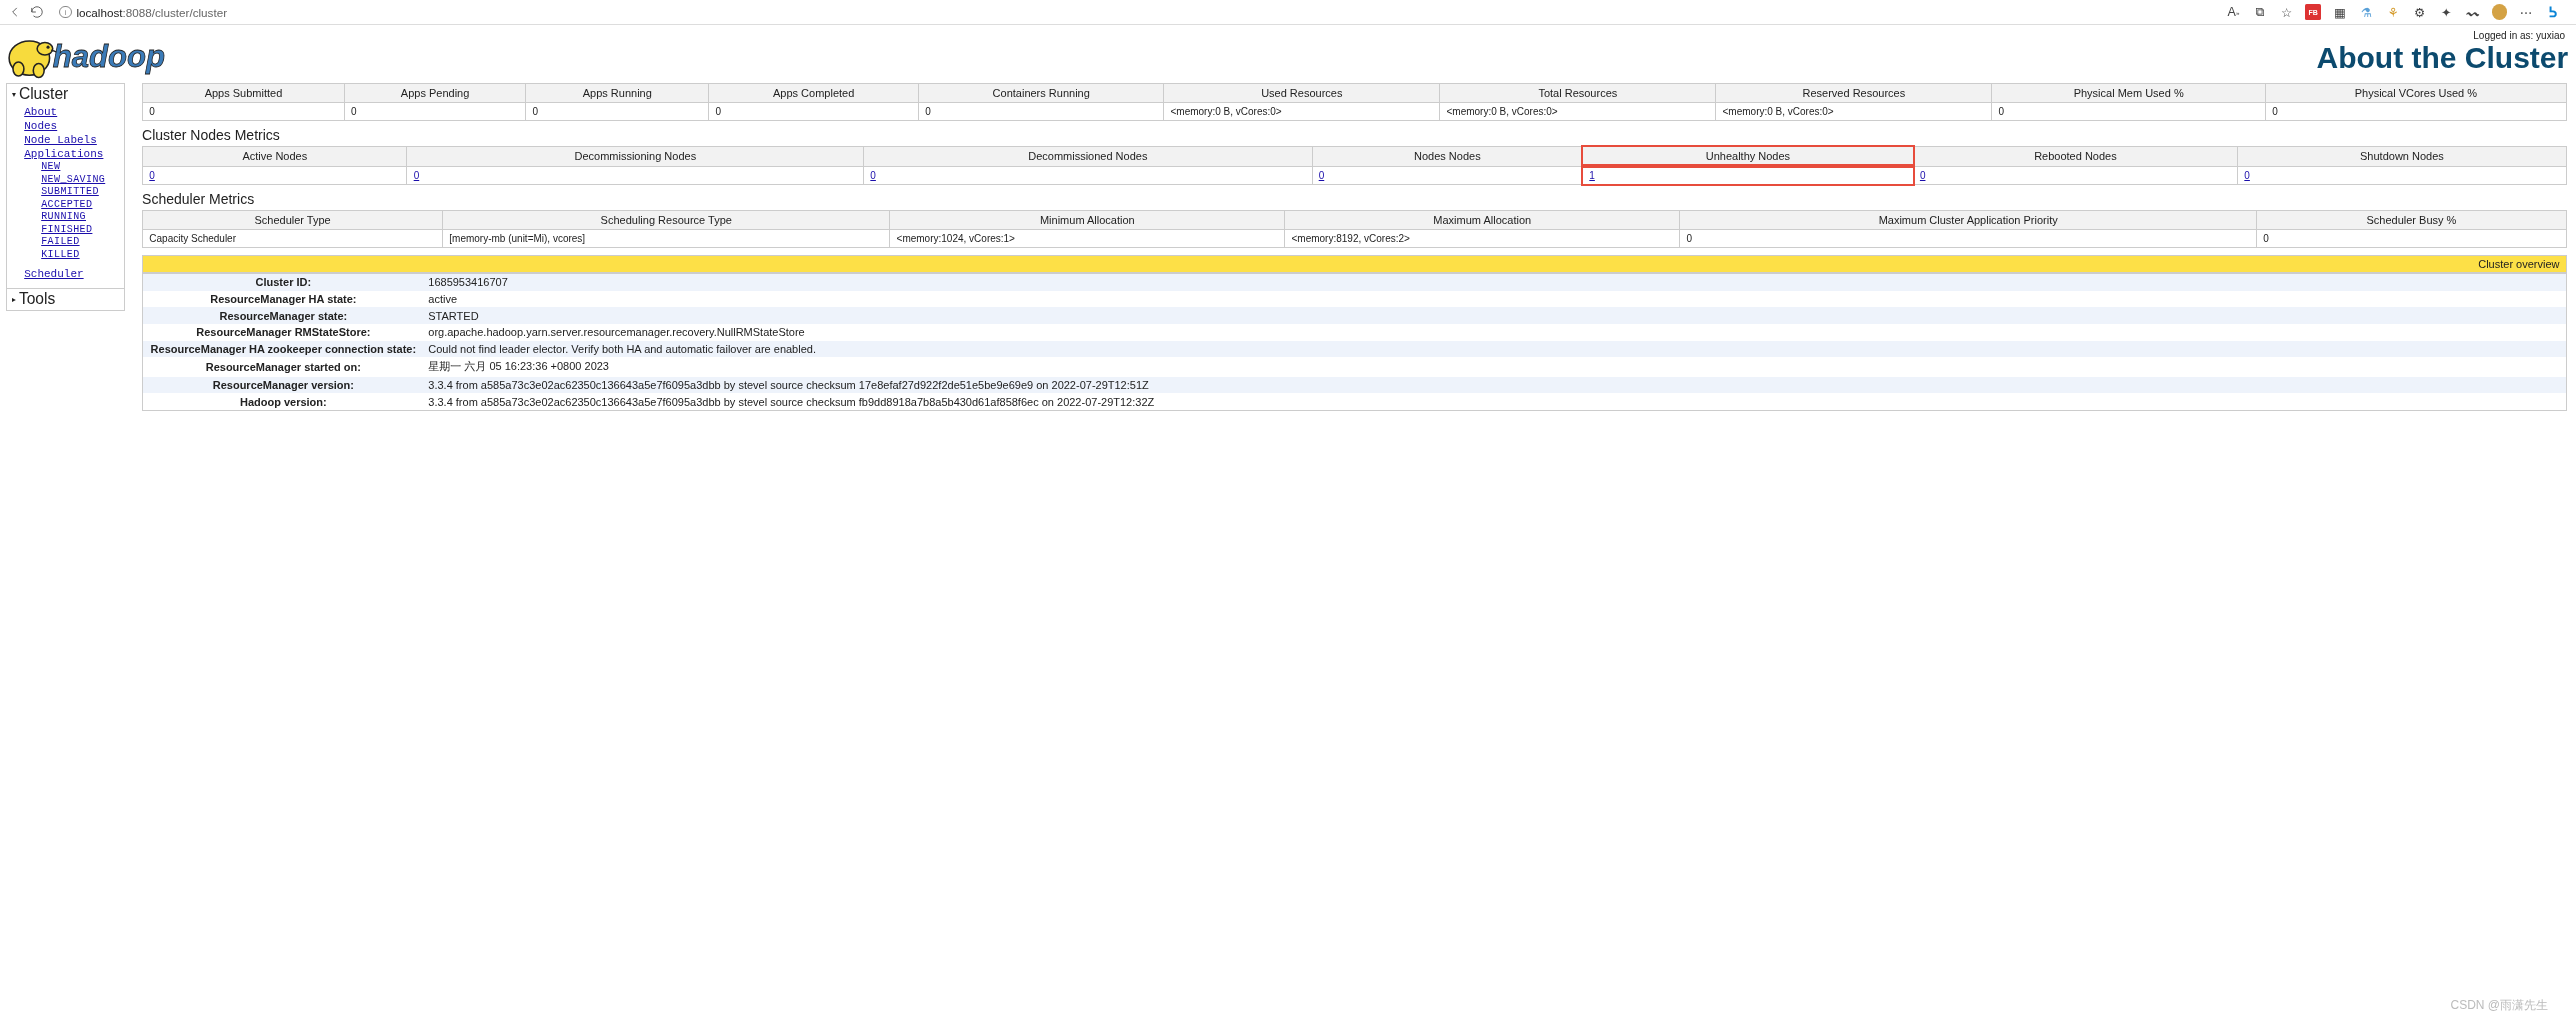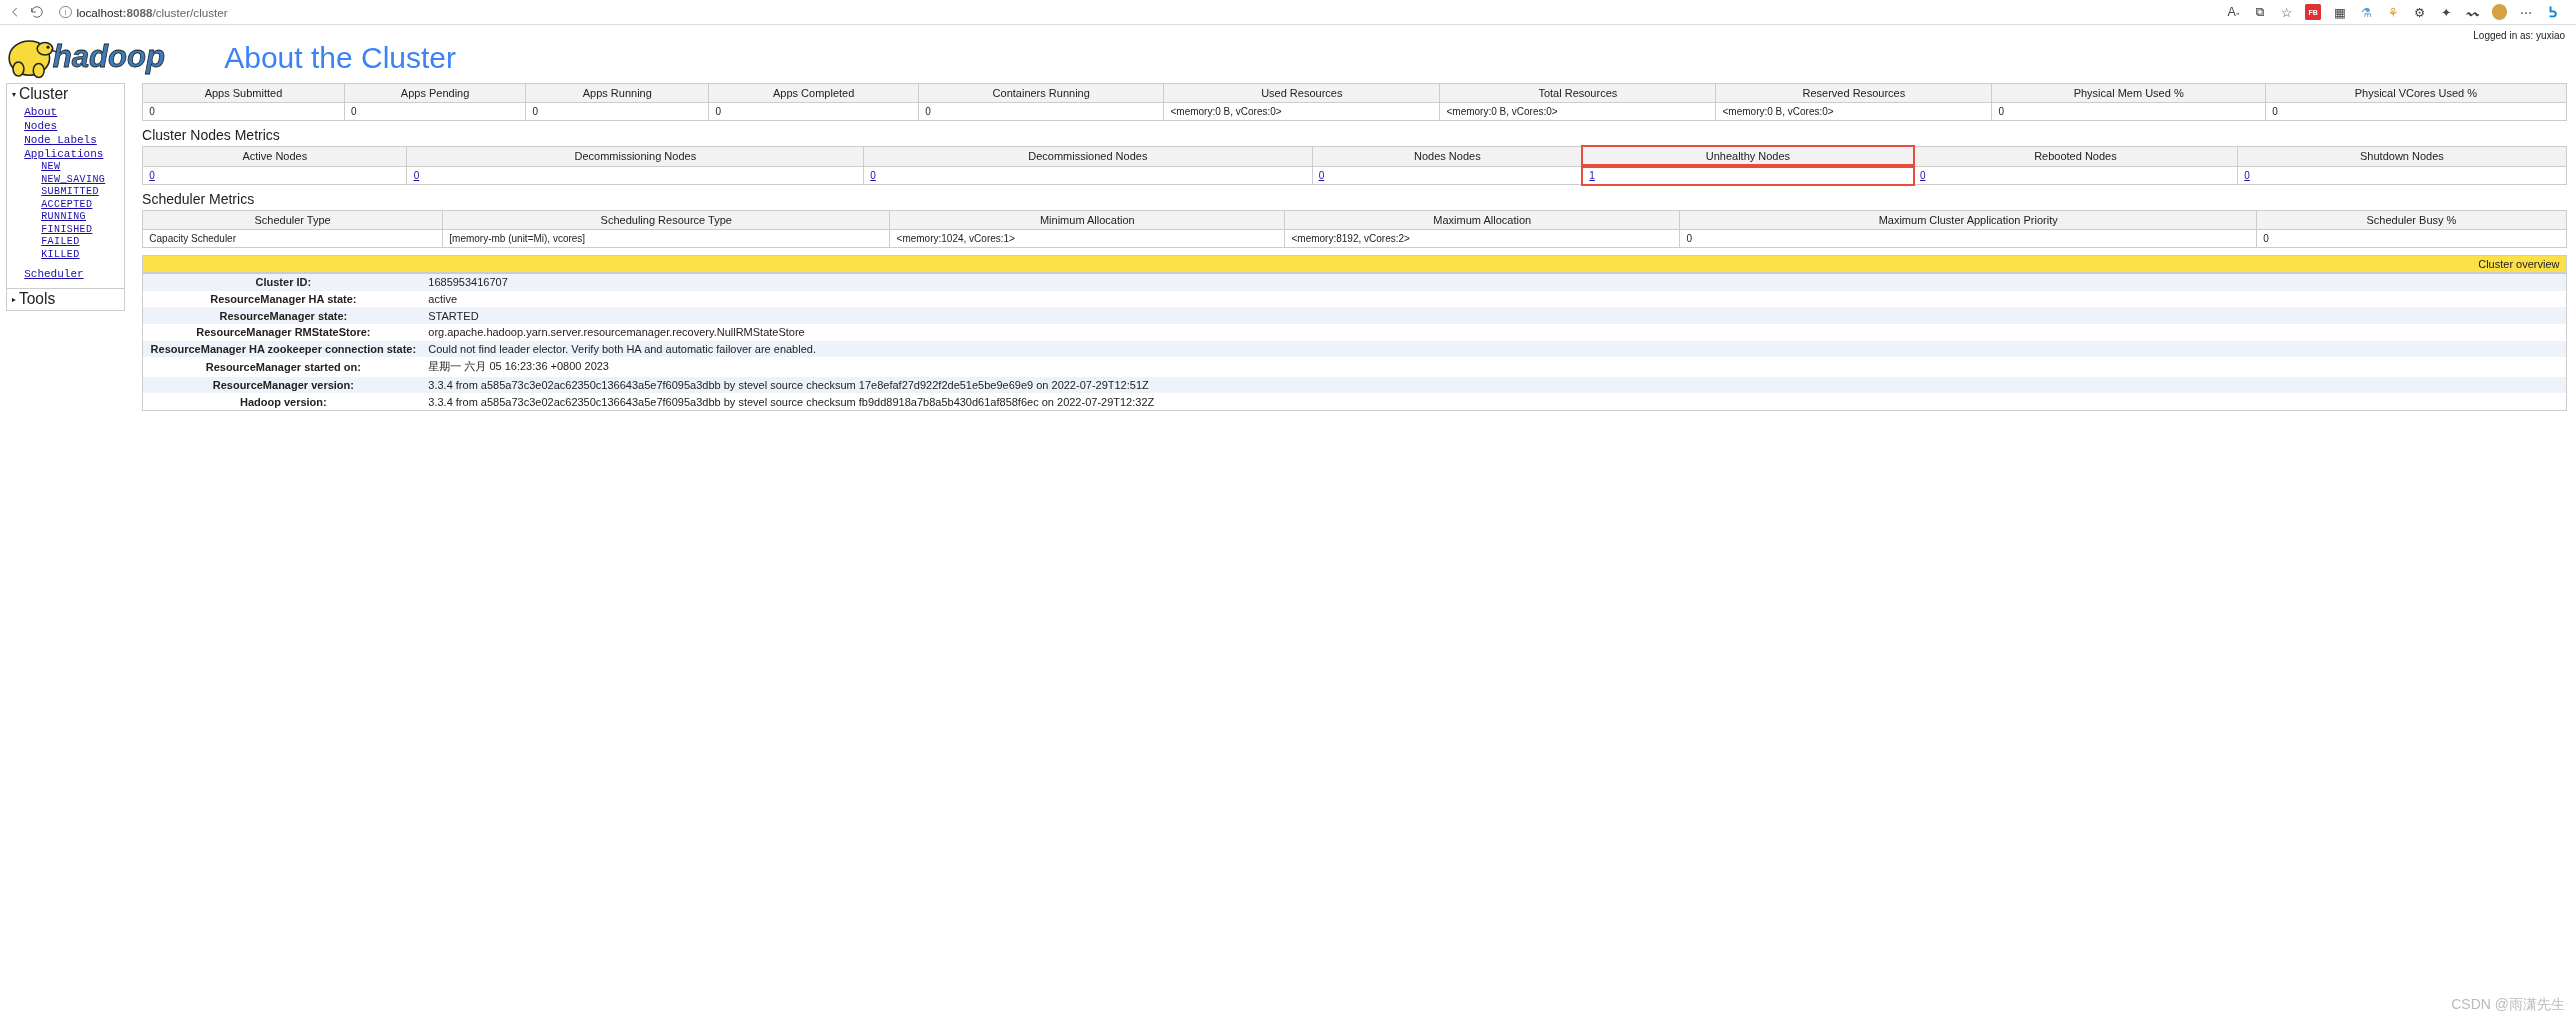--- a/index.html
+++ b/index.html
@@ -5,36 +5,36 @@
     * { box-sizing: border-box; margin: 0; padding: 0; }
     body { font-family: Arial, Helvetica, sans-serif; font-size: 11px; color: #222; background: #fff; }
 
     
     .browser-bar {
       display: flex; align-items: center; padding: 3.1px 7.8px; border-bottom: 0.8px solid #ddd;
       height: 25px; gap: 7.8px;
     }
     .nav-icon { width: 14px; height: 14px; display: flex; align-items: center; justify-content: center; color: #555; cursor: pointer; }
     .url-bar { flex: 1; display: flex; align-items: center; gap: 4.7px; padding-left: 7.8px; font-size: 11.7px; }
-    .url-host-port { color: #666; font-weight: bold; }
+    .url-host-port { color: #666; }
     .url-path { color: #666; }
     .url-localhost { color: #222; }
     .info-circle { width: 12.5px; height: 12.5px; border: 0.8px solid #888; border-radius: 50%; display: flex; align-items: center; justify-content: center; font-size: 7.8px; color: #888; }
     .toolbar-icons { display: flex; align-items: center; gap: 11px; padding-right: 7.8px; }
     .tool-icon { width: 15.6px; height: 15.6px; display: flex; align-items: center; justify-content: center; font-size: 12.5px; color: #444; }
     .tool-icon.fb { background: #d33; color: #fff; font-size: 7px; font-weight: bold; border-radius: 1.6px; }
     .tool-icon.cookie { width: 15.6px; height: 15.6px; background: #d4a244; border-radius: 50%; position: relative; }
     .tool-icon.bing { color: #0a84d6; font-size: 14px; font-weight: bold; }
 
     
     .page { display: flex; flex-direction: column; }
     .top-bar { display: flex; align-items: flex-start; padding: 4.7px 7.8px 0 6.2px; position: relative; }
     .logo-wrap { width: 218px; }
     .logo { width: 204px; height: 53px; position: relative; }
-    .page-title { flex: 1; text-align: left; font-size: 30px; font-weight: normal; color: #3b82f6; padding-top: 11px; }
+    .page-title { flex: 1; text-align: right; font-size: 30px; font-weight: bold; color: #0c4a6e; padding-top: 11px; }
     .login-info { position: absolute; top: 4.7px; right: 11px; font-size: 10px; }
 
     .content { display: flex; padding: 0 3.1px; }
 
     
     .sidebar { width: 125px; padding: 0 3.1px; margin-right: 14px; }
     .side-section { border: 0.8px solid #ccc; border-bottom: none; }
     .side-section:last-child { border-bottom: 0.8px solid #ccc; }
     .side-header { padding: 1.6px 4.7px; font-size: 15.6px; cursor: pointer; display: flex; align-items: center; gap: 3.1px; }
     .side-header .arrow { font-size: 7.8px; }
@@ -56,21 +56,21 @@
 
     .highlight-box { outline: 2.3px solid #e74c3c; outline-offset: -0.8px; }
 
     
     .overview-header { background: #fde047; text-align: right; padding: 2.3px 6.2px; border: 0.8px solid #ccc; font-size: 11px; }
     table.overview { border: 0.8px solid #ccc; }
     table.overview td { padding: 2.3px 4.7px; font-size: 11px; }
     table.overview td.k { text-align: center; font-weight: bold; width: 281px; }
     table.overview tr:nth-child(odd) { background: #eef3fb; }
 
-    .watermark { position: fixed; bottom: 6.2px; right: 11px; font-size: 14px; color: #bbb; }
+    .watermark { position: fixed; bottom: 6.2px; right: 28px; font-size: 12px; color: #bbb; }
   </style>
 </head>
 <body>
 
 <div class="browser-bar">
   <div class="nav-icon">
       <svg width="14" height="14" viewBox="0 0 24 24" fill="none" stroke="currentColor" stroke-width="1.6">
         <path d="M15 5l-7 7 7 7"></path>
       </svg>
     </div>

